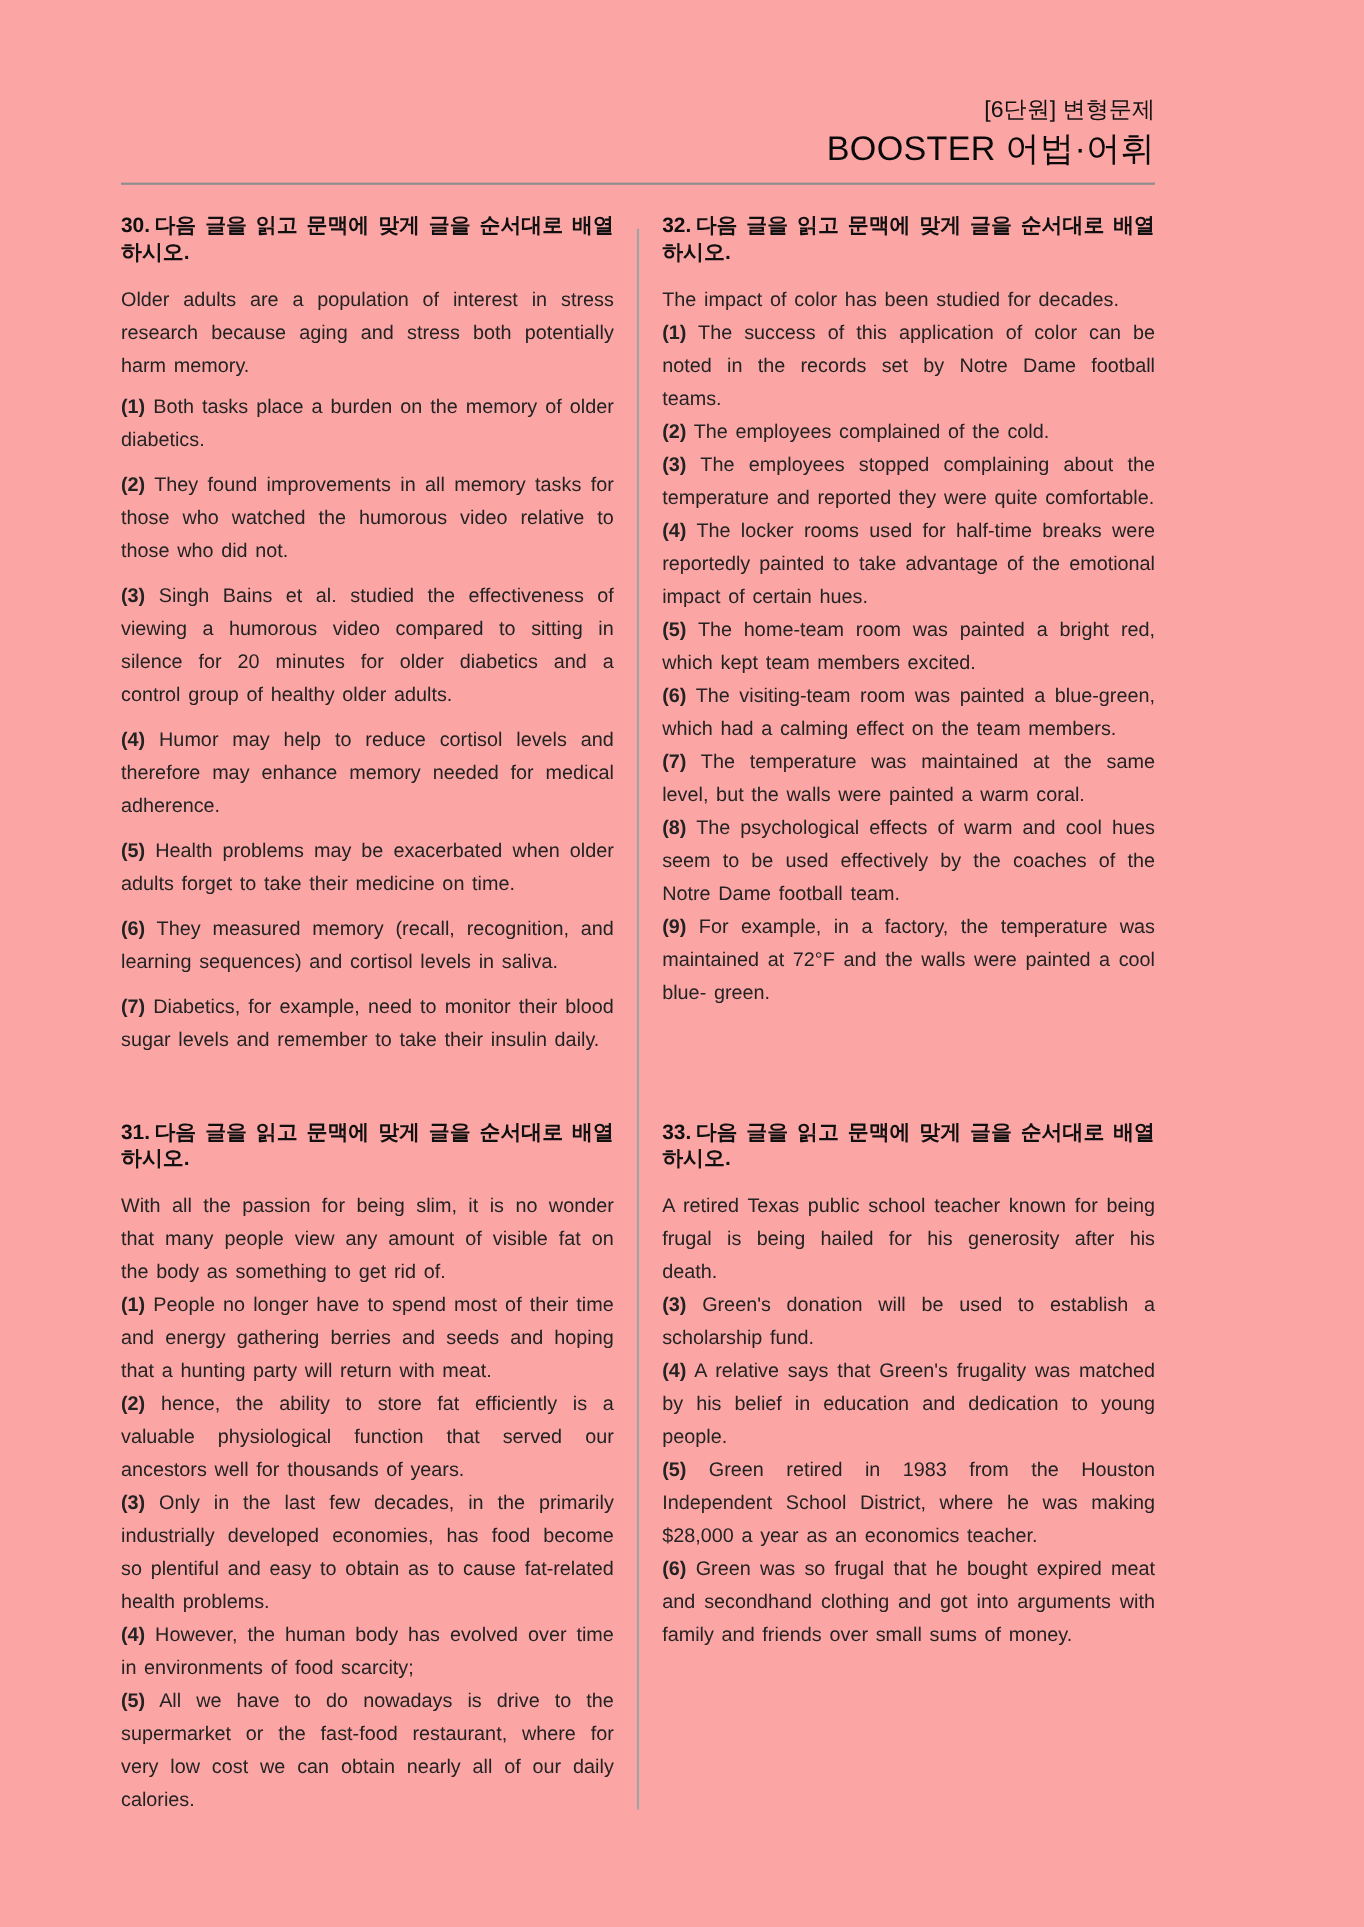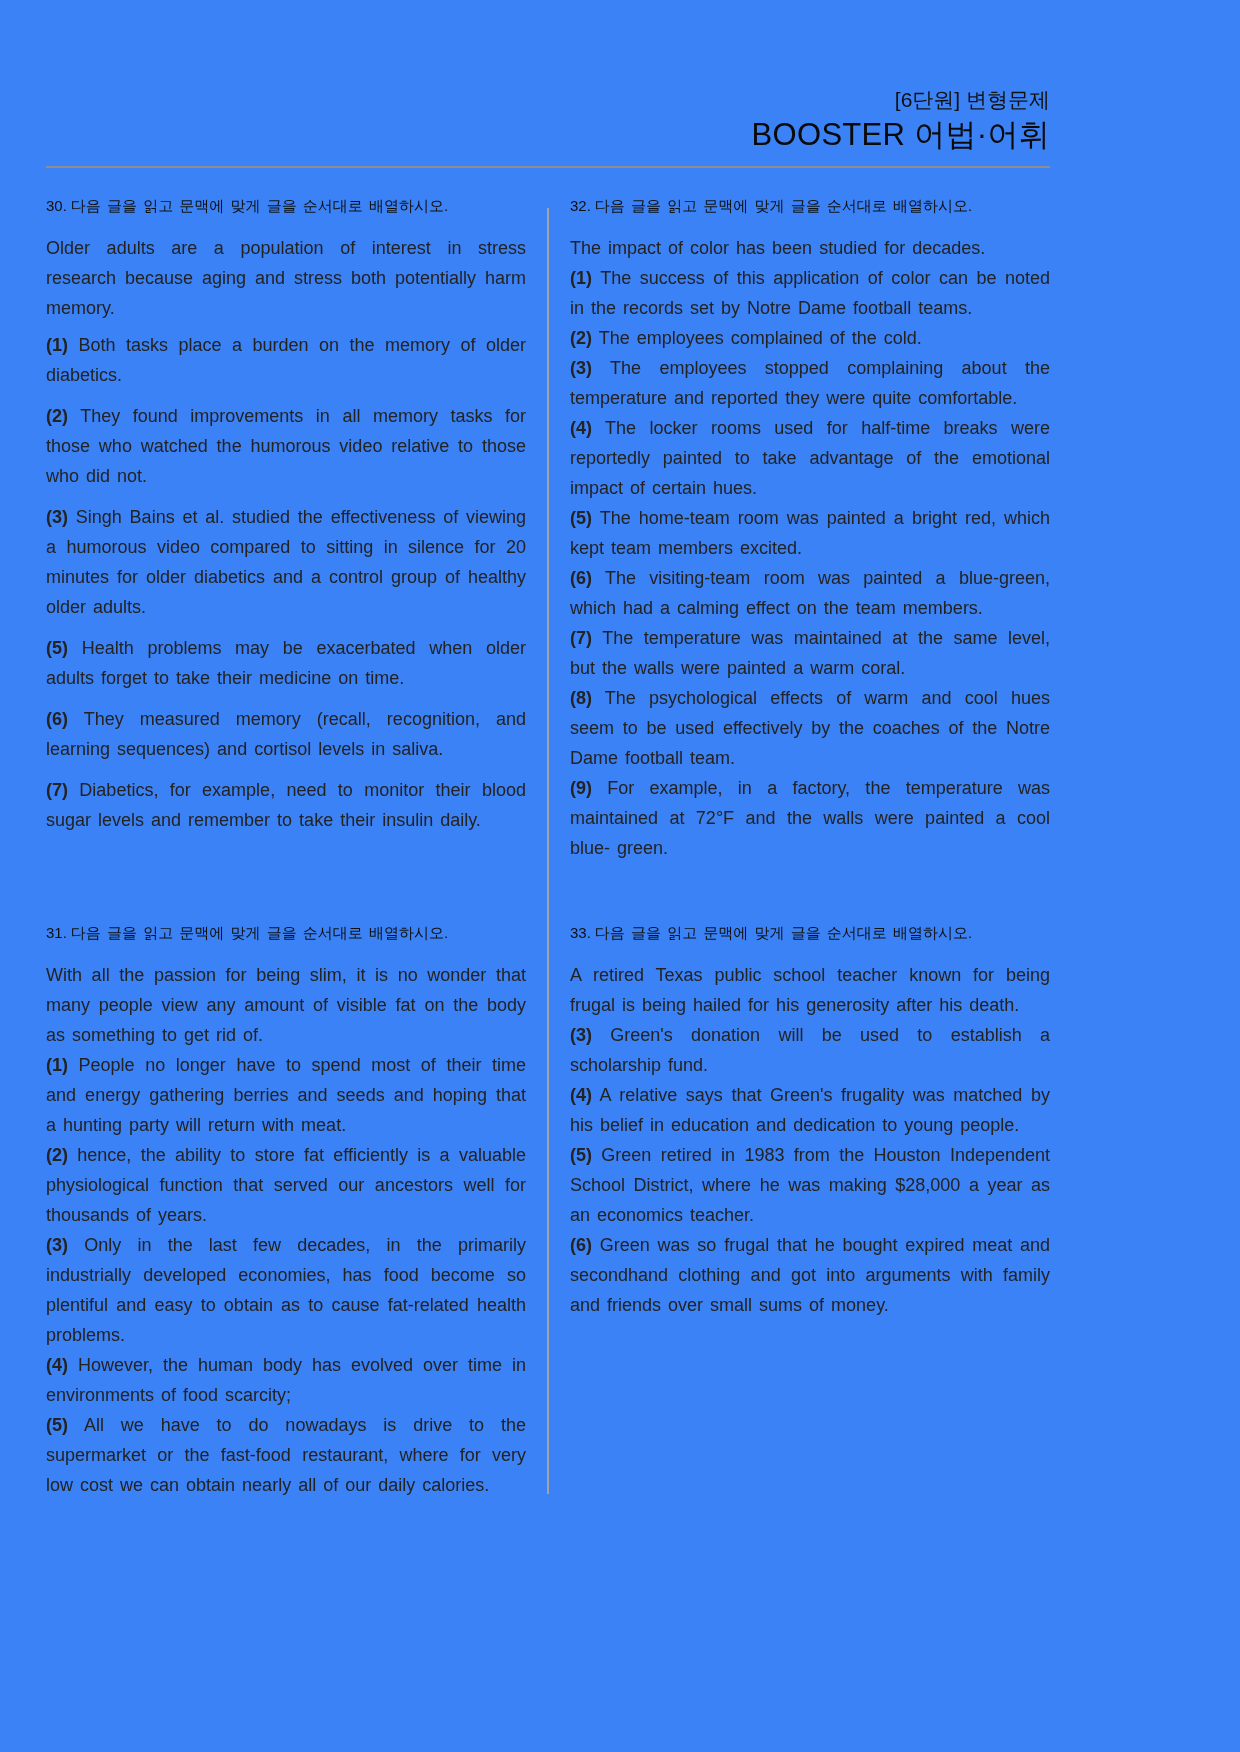--- a/index.html
+++ b/index.html
@@ -1,21 +1,21 @@
 <!DOCTYPE html>
 <html><head>
 <meta charset="utf-8">
 <style>
   html,body { margin:0; padding:0; background:#ffffff; }
   .page {
     position:relative;
     width:1240px; height:1752px;
     box-sizing:border-box;
-    padding:86px 190px 0 46px;
-    background:#3b82f6;
+    padding:86px 190px 0 110px;
+    background:#fca5a5;
     font-family:"Liberation Sans","DejaVu Sans",sans-serif;
     color:#1f1f1f;
     overflow:hidden;
   }
   .header { text-align:right; }
   .unit-label { font-size:21px; line-height:28px; color:#111; }
   .booster-title { font-size:31px; line-height:38px; font-weight:400; color:#0a0a0a; margin-top:2px; letter-spacing:0.3px; }
   .rule { border:none; border-top:2px solid #8e8e8e; margin:12px 0 0 0; }
 
   .columns {
@@ -29,22 +29,22 @@
   }
   .divider {
     position:absolute;
     left:calc(50% - 1px);
     top:14px; bottom:6px;
     width:2px;
     background:#a3a3a3;
   }
 
   .q-title {
-    font-size:15px; line-height:24px;
-    font-weight:400; color:#101010;
+    font-size:19px; line-height:24px;
+    font-weight:700; color:#101010;
     margin:0 0 15px 0;
     text-align:justify;
     word-spacing:2px;
   }
   .q-num { margin-right:4px; }
 
   p.intro, p.item {
     margin:0;
     font-size:18px;
     line-height:30px;
@@ -77,20 +77,21 @@
         <span class="q-num">30.</span><span class="q-prompt">다음 글을 읽고 문맥에 맞게 글을 순서대로 배열하시오.</span>
       </h2>
       <p class="intro">Older adults are a population of interest in stress research because aging and stress both potentially harm memory.</p>
       <div class="items">
   <p class="item"><b class="item-num">(1)</b> <span class="item-text">Both tasks place a burden on the memory of older diabetics.</span></p>
 
   <p class="item"><b class="item-num">(2)</b> <span class="item-text">They found improvements in all memory tasks for those who watched the humorous video relative to those who did not.</span></p>
 
   <p class="item"><b class="item-num">(3)</b> <span class="item-text">Singh Bains et al. studied the effectiveness of viewing a humorous video compared to sitting in silence for 20 minutes for older diabetics and a control group of healthy older adults.</span></p>
 
+  <p class="item"><b class="item-num">(4)</b> <span class="item-text">Humor may help to reduce cortisol levels and therefore may enhance memory needed for medical adherence.</span></p>
 
   <p class="item"><b class="item-num">(5)</b> <span class="item-text">Health problems may be exacerbated when older adults forget to take their medicine on time.</span></p>
 
   <p class="item"><b class="item-num">(6)</b> <span class="item-text">They measured memory (recall, recognition, and learning sequences) and cortisol levels in saliva.</span></p>
 
   <p class="item"><b class="item-num">(7)</b> <span class="item-text">Diabetics, for example, need to monitor their blood sugar levels and remember to take their insulin daily.</span></p>
 </div>
     </section>
 
     <section class="question">

